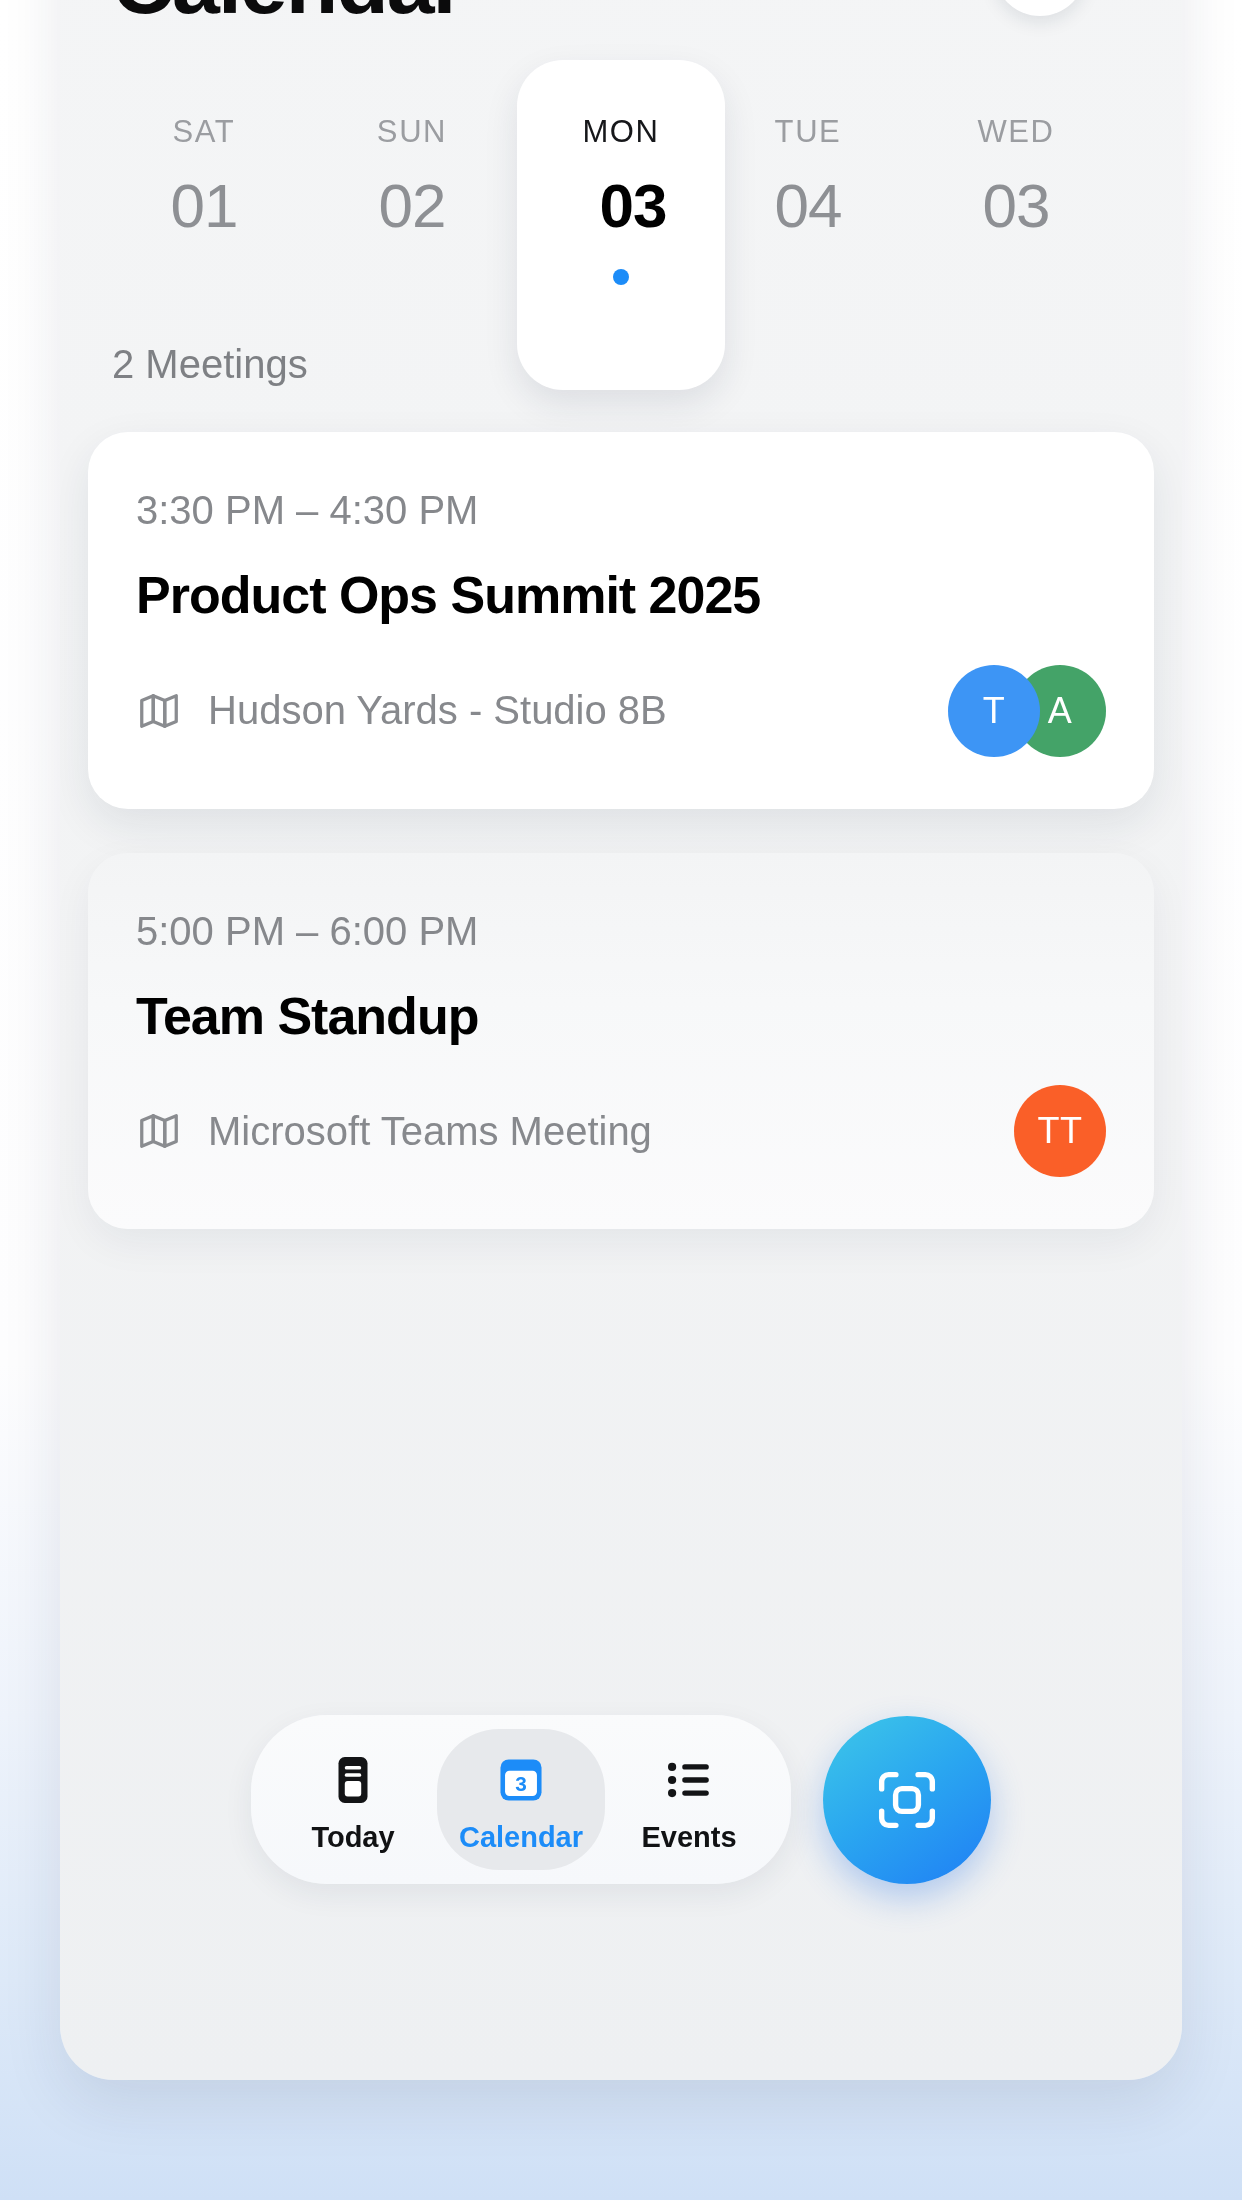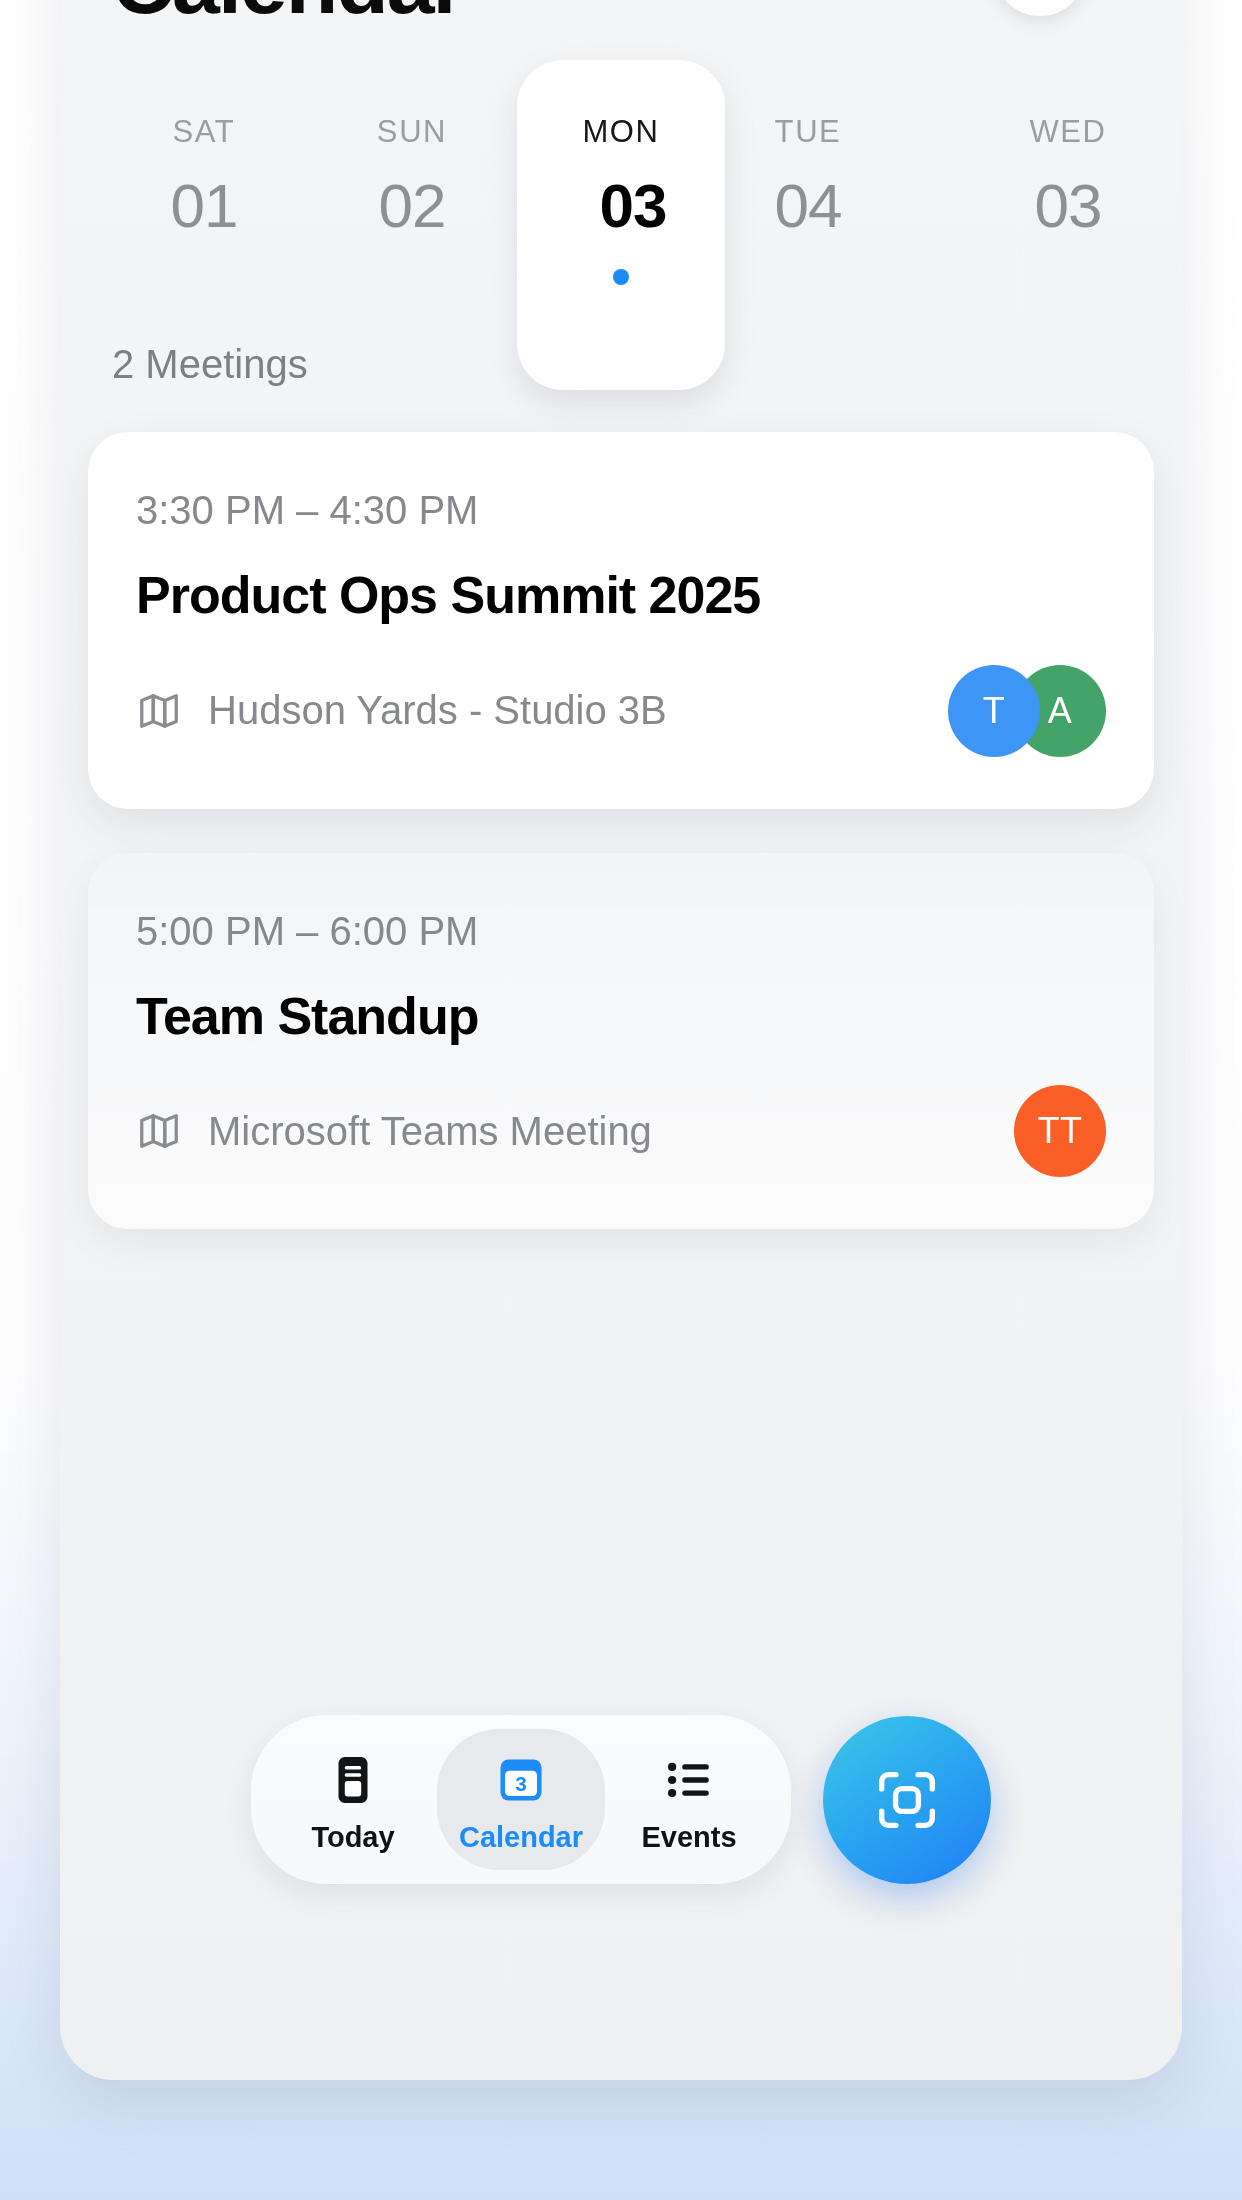--- a/index.html
+++ b/index.html
@@ -193,21 +193,21 @@
         <div class="dow">MON</div>
         <div class="dnum">03</div>
         <div class="dot"></div>
       </div>
 
       <div class="day-col" style="left:673px;">
         <div class="dow">TUE</div>
         <div class="dnum">04</div>
       </div>
 
-      <div class="day-col" style="left:933px;">
+      <div class="day-col" style="left:881px;">
         <div class="dow">WED</div>
         <div class="dnum">03</div>
       </div>
 
     </div>
 
     <div class="meetings-count">2 Meetings</div>
 
     <div class="cards">
 
@@ -216,21 +216,21 @@
         <div class="card-title">Product Ops Summit 2025</div>
         <div class="card-foot">
           <div class="loc">
             <span>
               <svg class="map-icon" viewBox="0 0 24 24" fill="none" stroke="#8a8c90" stroke-width="1.7" stroke-linejoin="round" stroke-linecap="round">
                 <path d="M3 6.5 9 4v13.5L3 20V6.5Z"></path>
                 <path d="M9 4l6 2.5V20l-6-2.5V4Z"></path>
                 <path d="M15 6.5 21 4v13.5L15 20V6.5Z"></path>
               </svg>
             </span>
-            <span class="loc-text">Hudson Yards - Studio 3B</span>
+            <span class="loc-text">Hudson Yards - Studio 8B</span>
           </div>
           <div class="avatars">
             <div class="avatar a-blue">T</div>
             <div class="avatar a-green">A</div>
           </div>
         </div>
       </div>
 
       <div class="card card-muted">
         <div class="card-time">5:00 PM – 6:00 PM</div>

